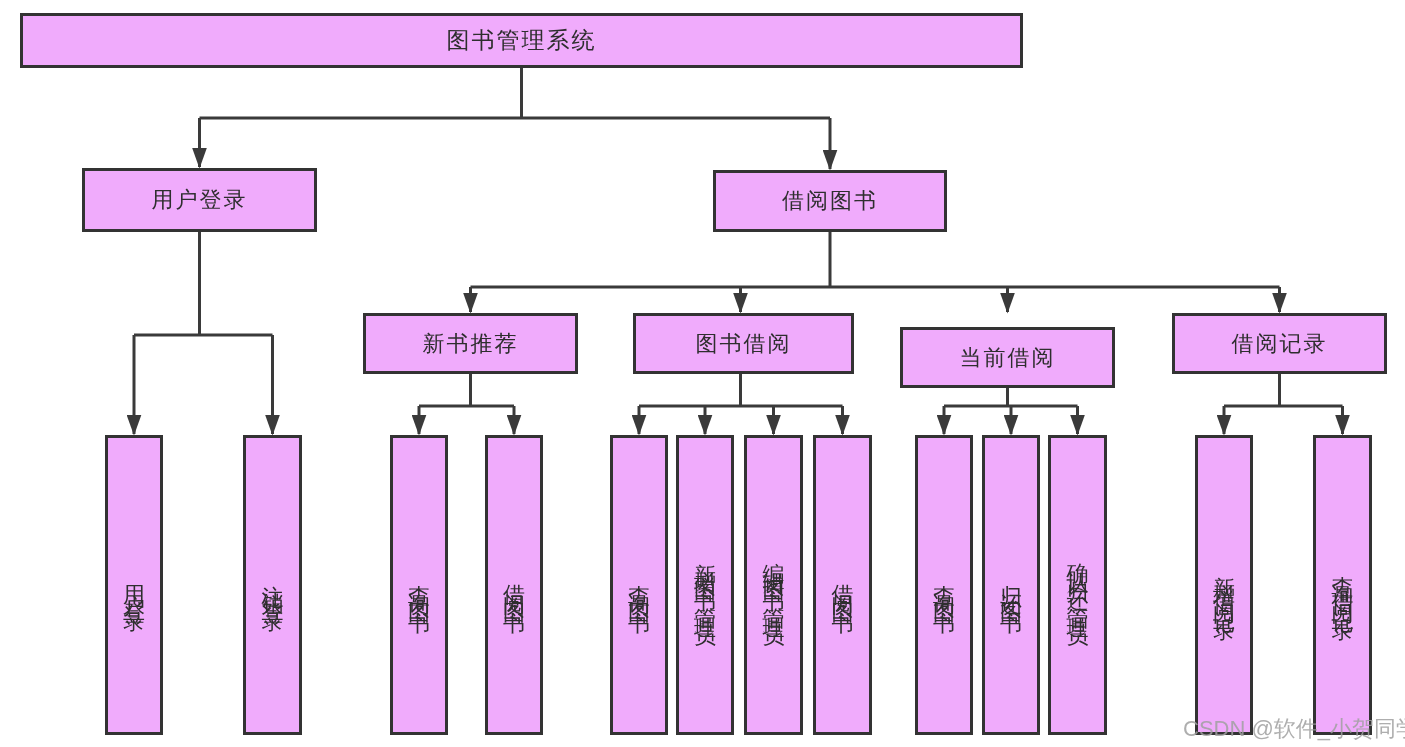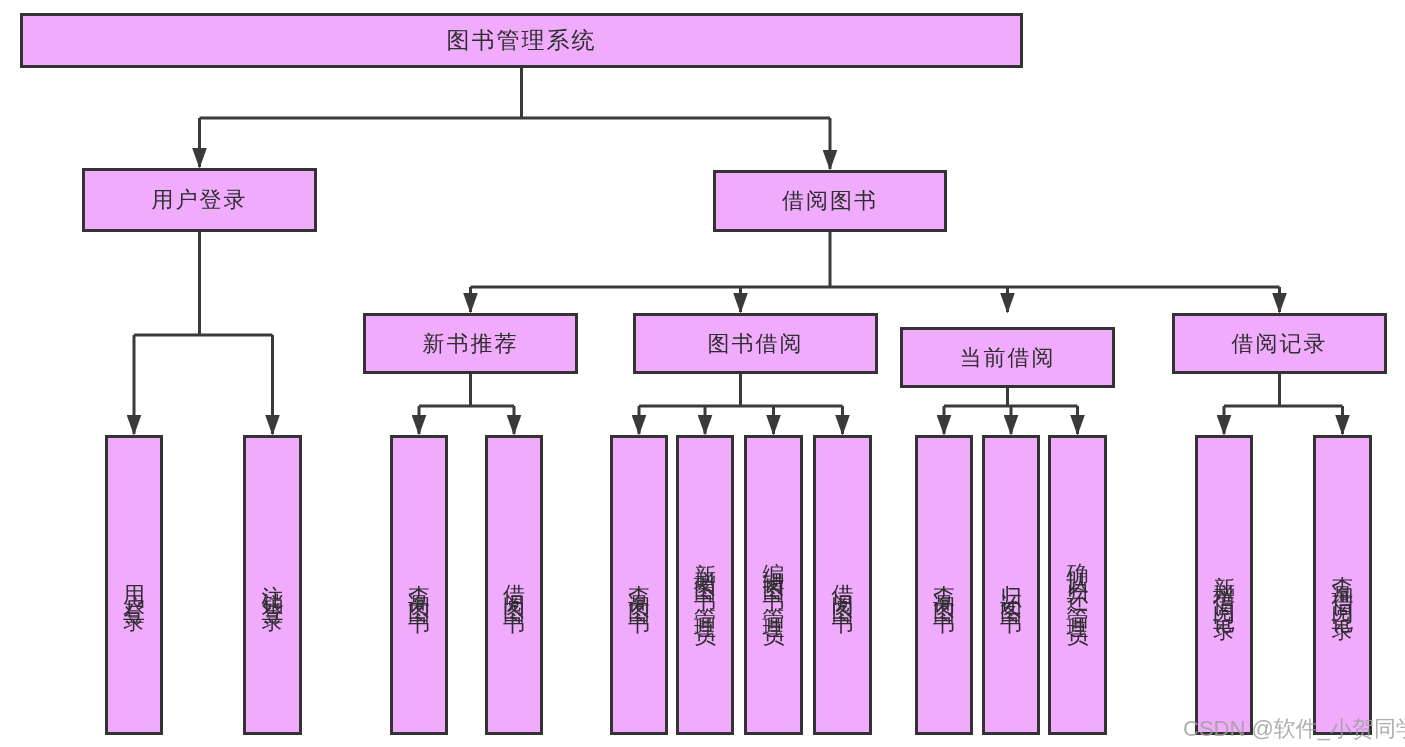--- a/index.html
+++ b/index.html
@@ -21,21 +21,21 @@
   .vbox {
     writing-mode: vertical-rl; text-orientation: mixed;
     letter-spacing: 9px; line-height: 1.1;
     top: 435px; height: 300px;
   }
   
   #n-root          { left: 20px;   top: 13px;  width: 1003px; height: 55px; font-size: 23px; }
   #n-user-login    { left: 82px;   top: 168px; width: 235px;  height: 64px; }
   #n-book-mgmt     { left: 713px;  top: 170px; width: 234px;  height: 62px; }
   #n-new-book-rec  { left: 363px;  top: 313px; width: 215px;  height: 61px; }
-  #n-book-borrow   { left: 633px;  top: 313px; width: 245px;  height: 61px; }
+  #n-book-borrow   { left: 633px;  top: 313px; width: 221px;  height: 61px; }
   #n-current-borrow{ left: 900px;  top: 327px; width: 215px;  height: 61px; }
   #n-borrow-record { left: 1172px; top: 313px; width: 215px;  height: 61px; }
   
   #l-user-login { left: 105px;  width: 58px; }
   #l-logout     { left: 243px;  width: 59px; }
   #l-nb-query   { left: 390px;  width: 58px; }
   #l-nb-borrow  { left: 485px;  width: 58px; }
   #l-bb-query   { left: 610px;  width: 58px; }
   #l-bb-add     { left: 676px;  width: 58px; }
   #l-bb-edit    { left: 744px;  width: 59px; }

